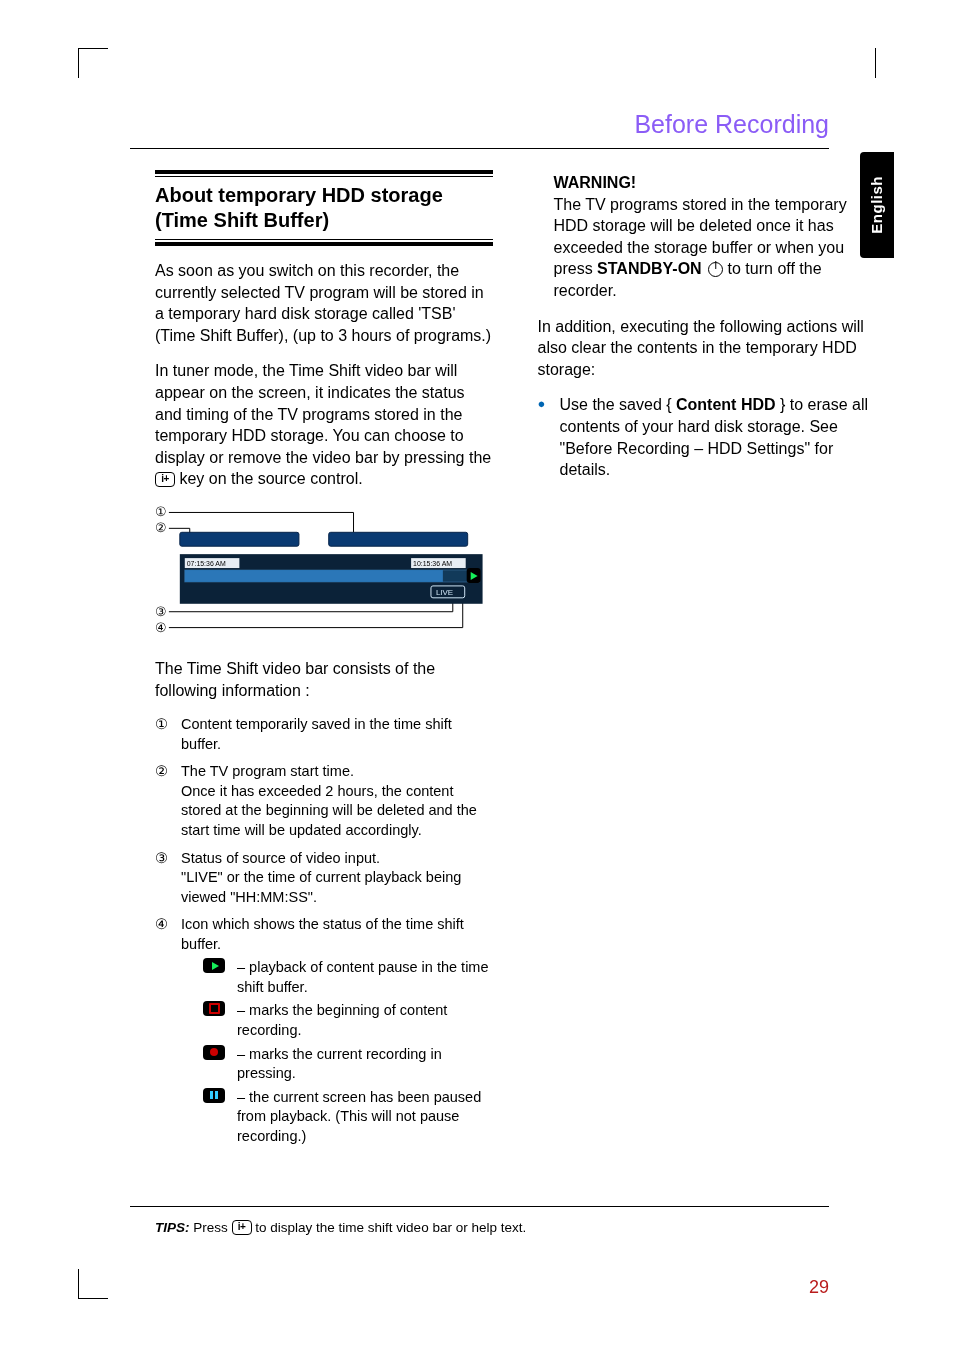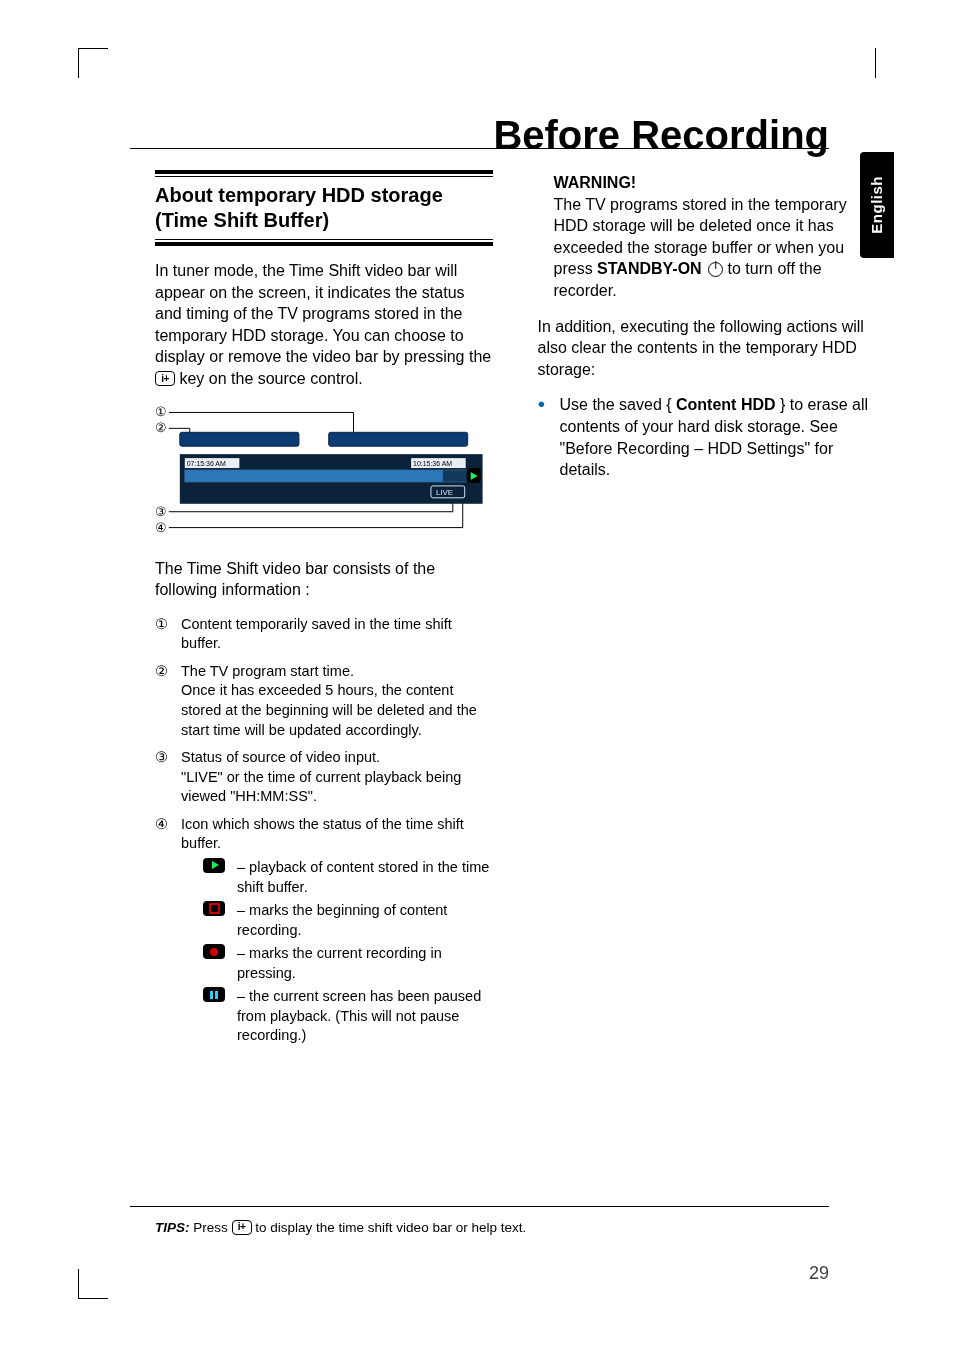--- a/index.html
+++ b/index.html
@@ -35,23 +35,23 @@
   .side-tab span {
     writing-mode: vertical-rl;
     transform: rotate(180deg);
     letter-spacing: 0.5px;
   }
 
   .page-title {
     position: absolute;
     top: 108px;
     right: 125px;
-    font-size: 40px;
-    font-weight: bold;
-    color: #000000;
+    font-size: 25px;
+    font-weight: normal;
+    color: #8b5cf6;
   }
   .title-rule {
     position: absolute;
     top: 148px;
     left: 130px;
     right: 125px;
     height: 1px;
     background: #000;
   }
 
@@ -118,21 +118,21 @@
 
   .footer-rule {
     position: absolute; left: 130px; right: 125px; bottom: 140px; height: 1px; background:#000;
   }
   .tips {
     position: absolute; left: 155px; right: 125px; bottom: 110px;
     font-size: 13.5px;
   }
   .tips-label { font-style: italic; font-weight: bold; }
   .page-num {
-    position: absolute; right: 125px; bottom: 62px; font-size: 18px; color:#404040;
+    position: absolute; right: 125px; bottom: 48px; font-size: 18px; color:#b91c1c;
   }
 
   .key-icon {
     display: inline-flex; width: 20px; height: 15px; border:1.2px solid #000; border-radius:4px;
     align-items:center; justify-content:center; font-size:10px; font-weight:bold; vertical-align:middle;
     position: relative; top:-1px; background:#fff;
   }
   .key-icon::after{content:"i+"; letter-spacing:-0.5px;}
 
   .standby-icon {
@@ -159,20 +159,23 @@
 
 <div class="content">
 
   <div class="col">
     <hr class="section-hr">
     <hr class="section-hr thin">
     <h2>About temporary HDD storage (Time Shift Buffer)</h2>
     <hr class="section-rule-bottom">
     <hr class="section-rule-bottom2">
 
+    <p>
+      <span>As soon as you switch on this recorder, the currently selected TV program will be stored in a temporary hard disk storage called 'TSB' (Time Shift Buffer), (up to 3 hours of programs.)</span>
+    </p>
 
     <p>
       <span>In tuner mode, the Time Shift video bar will appear on the screen, it indicates the status and timing of the TV programs stored in the temporary HDD storage. You can choose to display or remove the video bar by pressing the </span><span class="key-icon"></span><span> key on the source control.</span>
     </p>
 
     <div class="diagram">
       <svg viewBox="0 0 340 140">
 
         <text x="0" y="12" font-size="13">①</text>
         <text x="0" y="28" font-size="13">②</text>
@@ -211,34 +214,34 @@
     <p>The Time Shift video bar consists of the following information :</p>
 
     <ul class="circnum-list">
       <li>
         <span class="num">①</span>
         <span>Content temporarily saved in the time shift buffer.</span>
       </li>
       <li>
         <span class="num">②</span>
         <span style="white-space:pre-line;">The TV program start time.
-Once it has exceeded 5 hours, the content stored at the beginning will be deleted and the start time will be updated accordingly.</span>
+Once it has exceeded 2 hours, the content stored at the beginning will be deleted and the start time will be updated accordingly.</span>
       </li>
       <li>
         <span class="num">③</span>
         <span style="white-space:pre-line;">Status of source of video input.
 "LIVE" or the time of current playback being viewed "HH:MM:SS".</span>
       </li>
       <li>
         <span class="num">④</span>
         <span>Icon which shows the status of the time shift buffer.</span>
         <ul class="icon-legend">
           <li>
             <span class="ic ic-play"></span>
-            <span>– playback of content stored in the time shift buffer.</span>
+            <span>– playback of content pause in the time shift buffer.</span>
           </li>
           <li>
             <span class="ic ic-mark"></span>
             <span>– marks the beginning of content recording.</span>
           </li>
           <li>
             <span class="ic ic-rec"></span>
             <span>– marks the current recording in pressing.</span>
           </li>
           <li>

